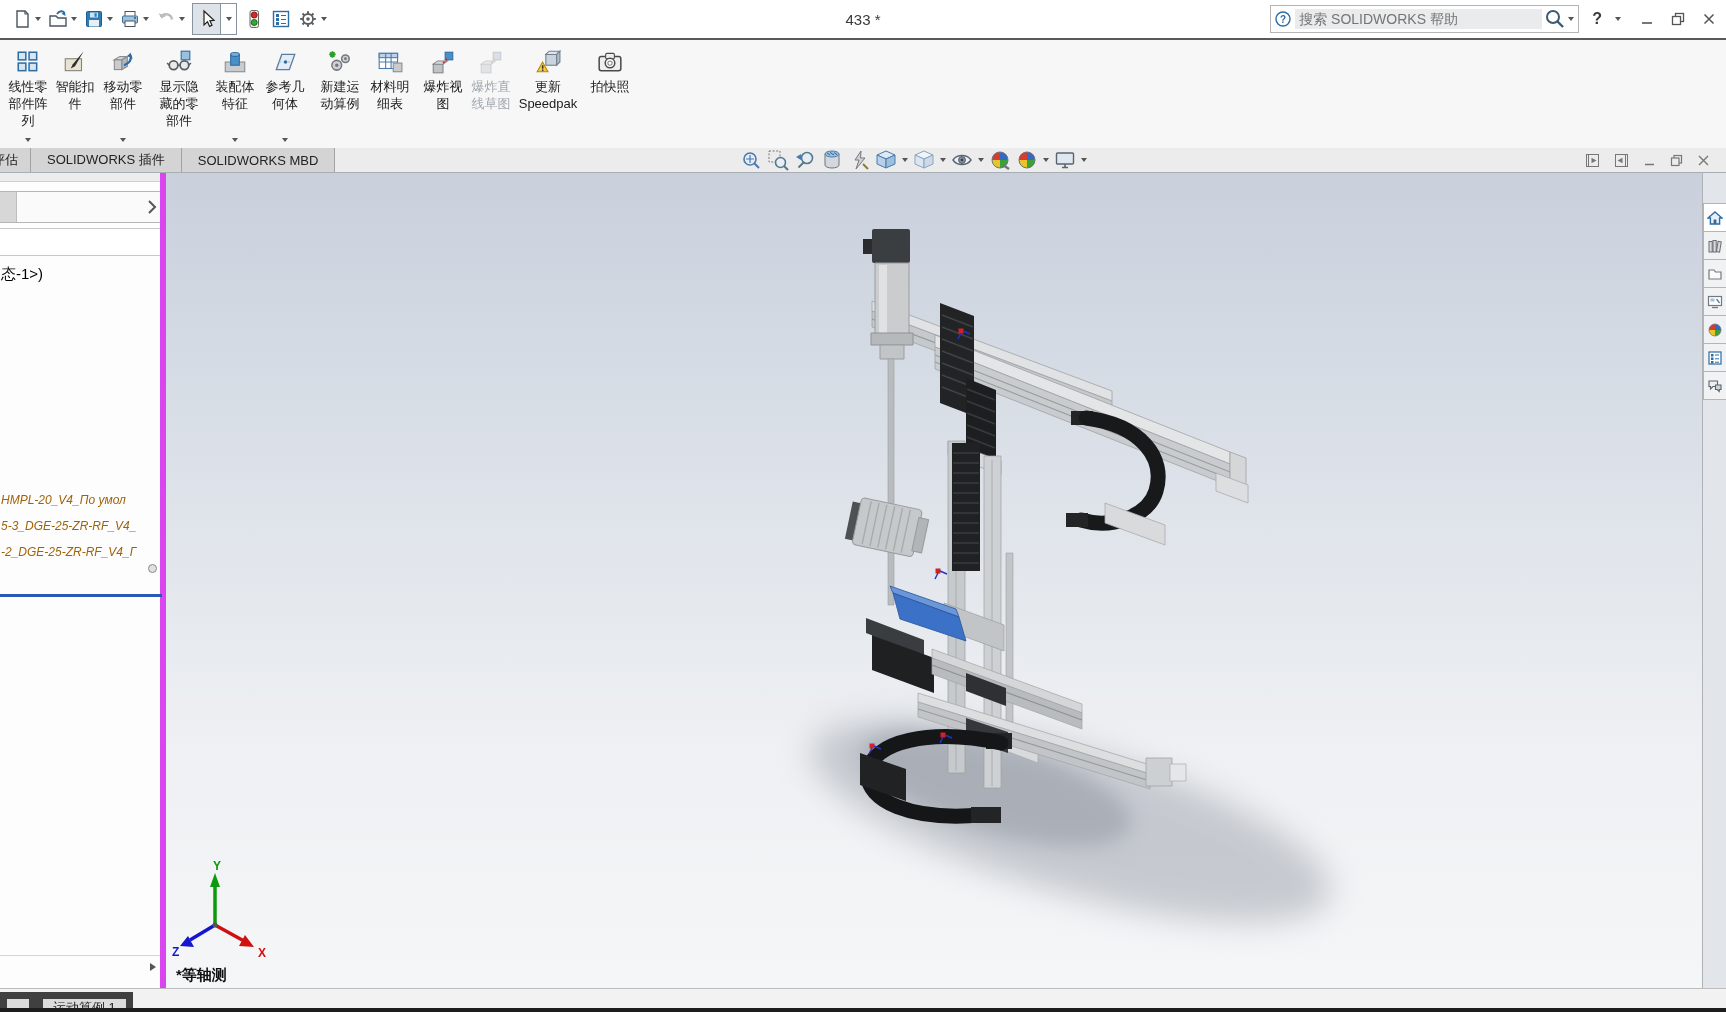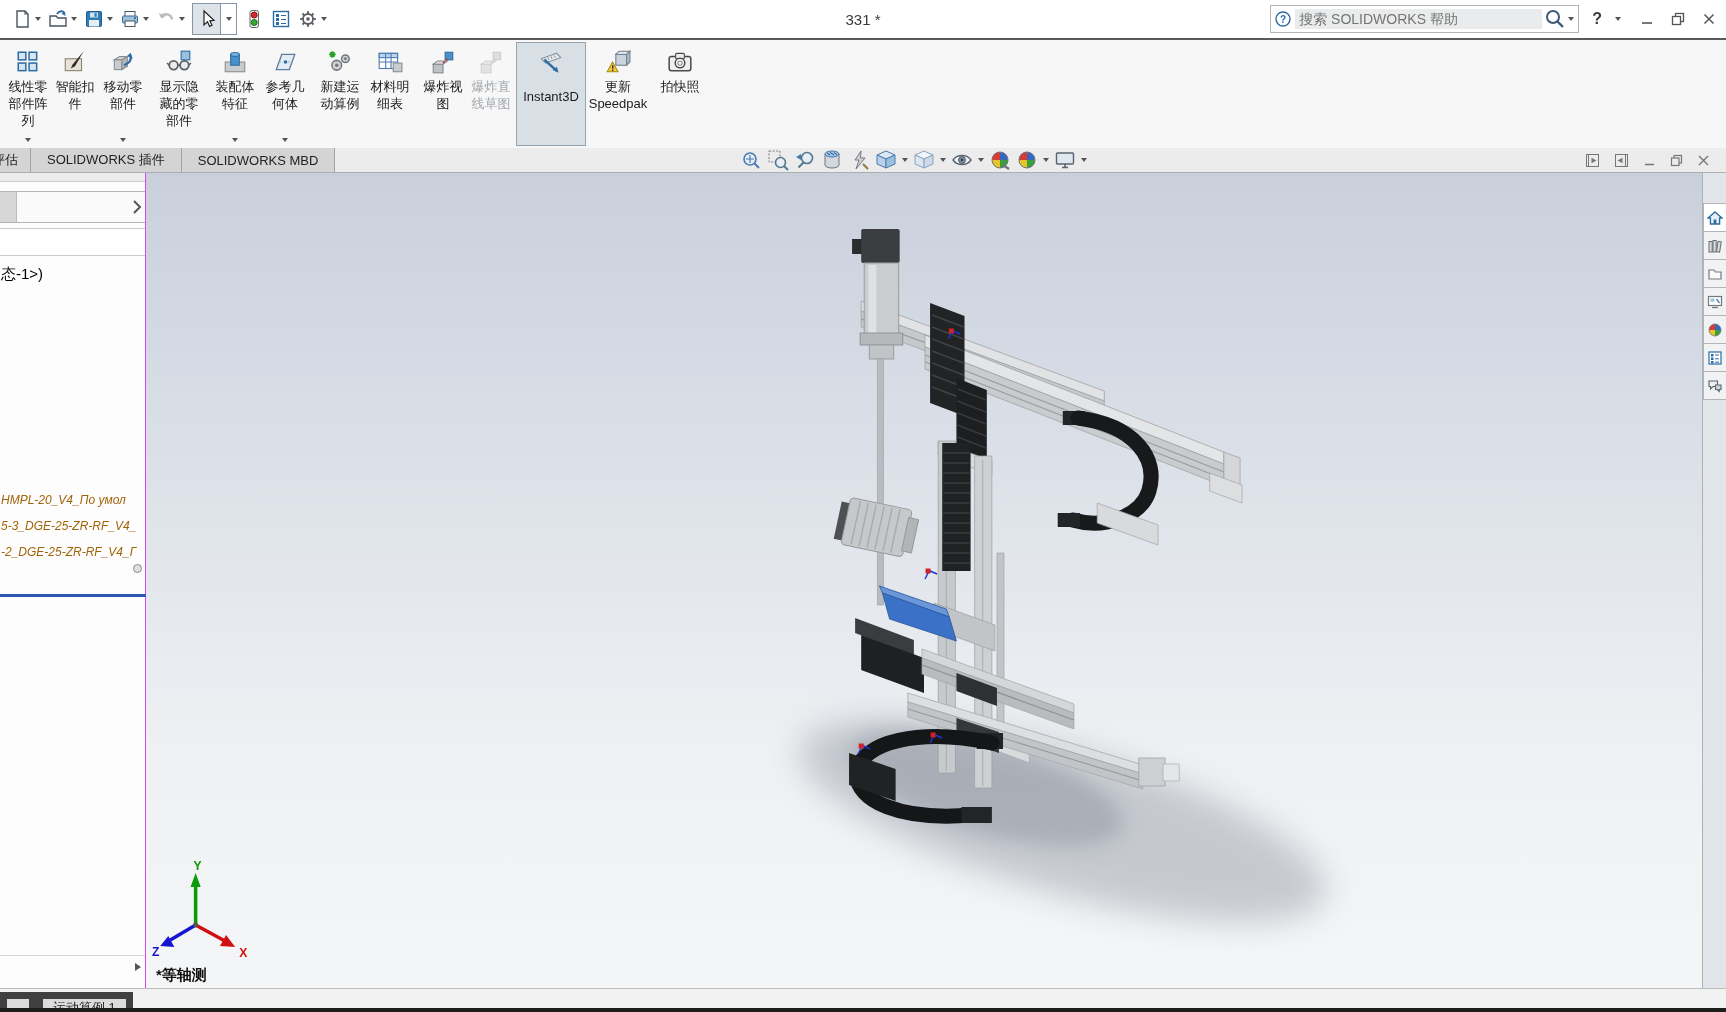--- a/index.html
+++ b/index.html
@@ -43,21 +43,21 @@
   .ctab.clip{width:30px;padding:0;overflow:hidden;}
   .ctab.clip span{display:inline-block;margin-left:-8px;}
   .headsup{position:absolute;left:740px;top:0;height:24px;display:flex;align-items:center;gap:5px;}
   .headsup svg{display:block;}
   .doc-ctl{position:absolute;right:16px;top:0;height:24px;display:flex;align-items:center;gap:14px;}
 
   
   .main{position:absolute;left:0;top:173px;width:100%;height:815px;display:flex;}
 
   
-  .lpanel{position:relative;width:146px;background:#fdfdfd;border-right:1px solid #d946ef;box-sizing:border-box;flex:none;}
+  .lpanel{position:relative;width:166px;background:#fdfdfd;border-right:6px solid #d946ef;box-sizing:border-box;flex:none;}
   .lp-strip{height:8px;background:#ececec;border-bottom:1px solid #cfcfcf;}
   .lp-header{position:relative;margin-top:9px;height:30px;background:#fafafa;border-top:1px solid #b5b5b5;border-bottom:1px solid #b5b5b5;}
   .lp-grip{position:absolute;left:0;top:0;bottom:0;width:16px;background:#d7d7d7;border-right:1px solid #bdbdbd;}
   .lp-chevron{position:absolute;right:2px;top:7px;}
   .lp-box2{margin-top:5px;height:26px;background:#fff;border-top:1px solid #c9c9c9;border-bottom:1px solid #c9c9c9;}
   .lp-root{position:absolute;left:1px;top:92px;font-size:15px;color:#000;white-space:nowrap;}
   .lp-tree{position:absolute;left:1px;top:314px;width:100%;overflow:hidden;}
   .lp-tree .node{height:26px;line-height:26px;font-size:12px;color:#a16207;white-space:nowrap;font-style:italic;}
   .rollback{position:absolute;left:0;top:421px;width:162px;height:3px;background:#2b58b4;}
   .split-dot{position:absolute;right:3px;top:391px;width:7px;height:7px;border-radius:50%;background:#e0e0e0;border:1px solid #8a8a8a;}
@@ -160,21 +160,21 @@
             <circle cx="10" cy="10" r="5" fill="none" stroke="#5a5e62" stroke-width="1.8"></circle>
             <circle cx="10" cy="10" r="1.8" fill="#5a5e62"></circle>
             <g stroke="#5a5e62" stroke-width="2">
               <path d="M10,2.2 V4.6 M10,15.4 V17.8 M2.2,10 H4.6 M15.4,10 H17.8 M4.5,4.5 L6.2,6.2 M13.8,13.8 L15.5,15.5 M15.5,4.5 L13.8,6.2 M6.2,13.8 L4.5,15.5"></path>
             </g>
           </svg>
         <span class="caret"></span>
       </div>
     </div>
 
-    <div class="win-title">331 *</div>
+    <div class="win-title">433 *</div>
 
     <div class="title-right">
       <div class="search-box">
         <svg width="18" height="18" viewBox="0 0 18 18" style="margin:0 3px;">
             <circle cx="9" cy="9" r="7" fill="#fff" stroke="#2e6da4" stroke-width="1.4"></circle>
             <text x="9" y="12.5" text-anchor="middle" font-size="10" font-weight="bold" fill="#2e6da4">?</text>
           </svg>
         <input placeholder="搜索 SOLIDWORKS 帮助" style="">
         <svg width="22" height="22" viewBox="0 0 22 22" style="margin:0 2px;">
             <circle cx="9" cy="9" r="6" fill="none" stroke="#3c5a78" stroke-width="2"></circle>
@@ -323,31 +323,20 @@
     <div class="rb disabled" style="width:50px">
       <svg viewBox="0 0 24 24" width="26">
           <rect x="3" y="14" width="9" height="8" fill="#ced1d4" stroke="#a8acb0"></rect>
           <path d="M3,14 L7,11 L16,11 L12,14 Z" fill="#dcdee0" stroke="#a8acb0"></path>
           <rect x="14" y="3" width="7" height="7" fill="#bcc8d2" stroke="#98a4ae"></rect>
           <path d="M12,13 L16,9" stroke="#b8a0a0" stroke-width="1.4" stroke-dasharray="2 1.5"></path>
         </svg>
       <div class="rb-label">
           <span>爆炸直</span>
           <span>线草图</span>
-        </div>
-    </div>
-    <div class="rb active" style="width:70px">
-      <svg viewBox="0 0 24 24" width="26">
-          <path d="M3,8 L17,3 L21,7 L7,12 Z" fill="#e8eaec" stroke="#8a96a2"></path>
-          <path d="M6,8 l1,2 M9,7 l1,2 M12,6 l1,2 M15,5 l1,2" stroke="#8a96a2" stroke-width="1"></path>
-          <path d="M6,9 L17,19" stroke="#2e6da4" stroke-width="2.2"></path>
-          <path d="M19,21 L17.5,15.5 L13.5,18.5 Z" fill="#2e6da4"></path>
-        </svg>
-      <div class="rb-label">
-          <span>Instant3D</span>
         </div>
     </div>
     <div class="rb" style="width:64px">
       <svg viewBox="0 0 24 24" width="26">
           <rect x="10" y="5" width="10" height="10" fill="#c9d4de" stroke="#708090"></rect>
           <path d="M10,5 L13,2 L23,2 L20,5 Z" fill="#dde4ea" stroke="#708090"></path>
           <path d="M23,2 L23,12 L20,15 L20,5 Z" fill="#b0bcc8" stroke="#708090"></path>
           <path d="M2,21 L7,12 L12,21 Z" fill="#f6c944" stroke="#b08a00"></path>
           <rect x="6.4" y="15" width="1.4" height="3.2" fill="#333"></rect>
           <rect x="6.4" y="19" width="1.4" height="1.4" fill="#333"></rect>

